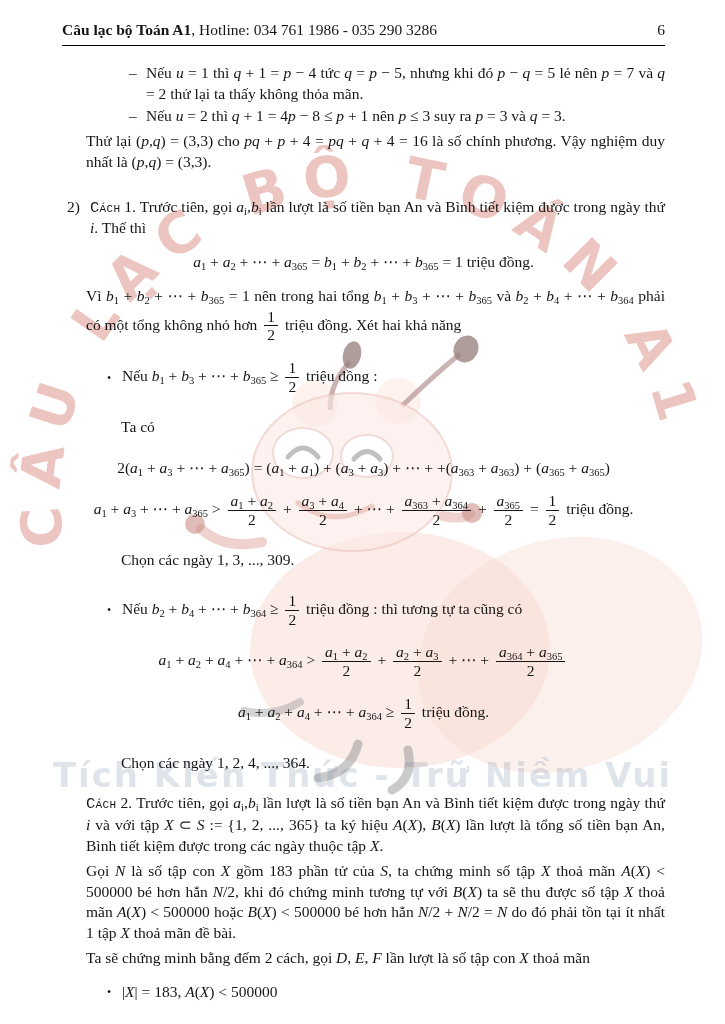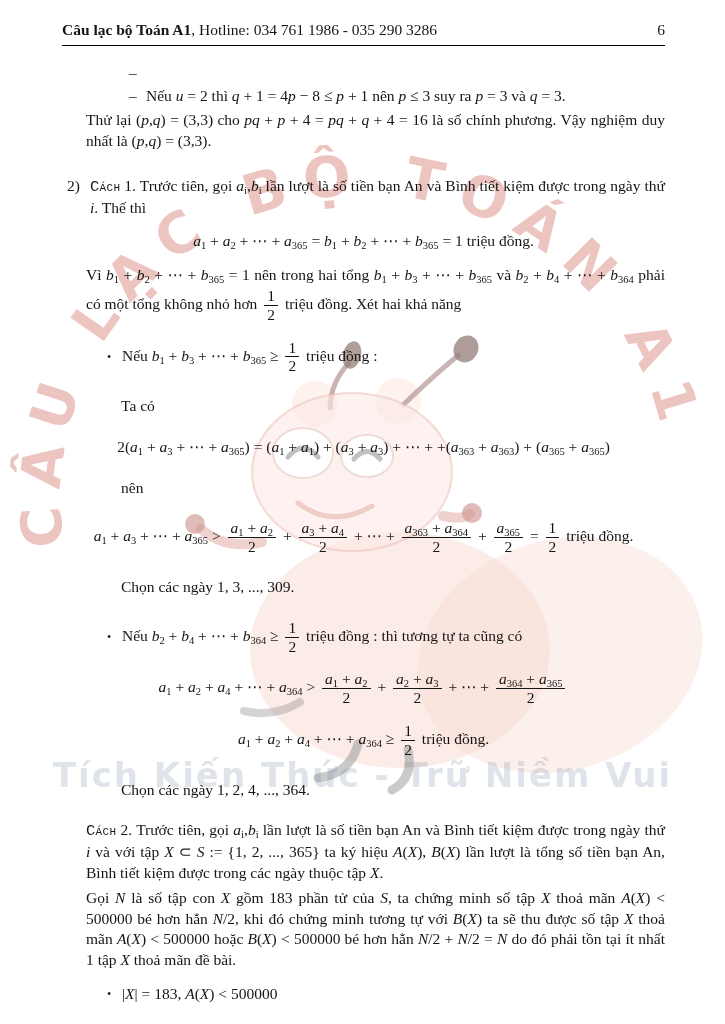--- a/index.html
+++ b/index.html
@@ -89,20 +89,21 @@
 </div>
 
 <div class="page">
   <header>
     <div class="h-left"><span class="club">Câu lạc bộ Toán A1</span><span>, </span><span>Hotline: 034 761 1986 - 035 290 3286</span></div>
     <div class="h-right">6</div>
   </header>
   <main class="blocks">
       <div class="blk dash">
         <span class="marker">–</span>
+        <span class="btext">Nếu <i>u</i> = 1 thì <i>q</i> + 1 = <i>p</i> − 4 tức <i>q</i> = <i>p</i> − 5, nhưng khi đó <i>p</i> − <i>q</i> = 5 lẻ nên <i>p</i> = 7 và <i>q</i> = 2 thử lại ta thấy không thỏa mãn.</span>
       </div>
       <div class="blk dash">
         <span class="marker">–</span>
         <span class="btext">Nếu <i>u</i> = 2 thì <i>q</i> + 1 = 4<i>p</i> − 8 ≤ <i>p</i> + 1 nên <i>p</i> ≤ 3 suy ra <i>p</i> = 3 và <i>q</i> = 3.</span>
       </div>
       <div class="blk para">
         <span class="btext">Thử lại (<i>p</i>,<i>q</i>) = (3,3) cho <i>pq</i> + <i>p</i> + 4 = <i>pq</i> + <i>q</i> + 4 = 16 là số chính phương. Vậy nghiệm duy nhất là (<i>p</i>,<i>q</i>) = (3,3).</span>
       </div>
       <div class="blk numbered">
         <span class="marker">2)</span>
@@ -117,21 +118,20 @@
       </div>
       <div class="blk bullet">
         <span class="marker">•</span>
         <span class="btext">Nếu <i>b</i><sub>1</sub> + <i>b</i><sub>3</sub> + ⋯ + <i>b</i><sub>365</sub> ≥ <span class="frac">
             <span class="fn">1</span>
             <span class="fd">2</span>
           </span> triệu đồng :</span>
       </div>
       <div class="blk para sub"><span class="btext">Ta có</span></div>
       <div class="blk eq"><span class="btext">2(<i>a</i><sub>1</sub> + <i>a</i><sub>3</sub> + ⋯ + <i>a</i><sub>365</sub>) = (<i>a</i><sub>1</sub> + <i>a</i><sub>1</sub>) + (<i>a</i><sub>3</sub> + <i>a</i><sub>3</sub>) + ⋯ + +(<i>a</i><sub>363</sub> + <i>a</i><sub>363</sub>) + (<i>a</i><sub>365</sub> + <i>a</i><sub>365</sub>)</span></div>
-      <div class="blk para sub"><span class="btext">nên</span></div>
       <div class="blk eq"><span class="btext"><i>a</i><sub>1</sub> + <i>a</i><sub>3</sub> + ⋯ + <i>a</i><sub>365</sub> &gt; <span class="frac">
             <span class="fn"><i>a</i><sub>1</sub> + <i>a</i><sub>2</sub></span>
             <span class="fd">2</span>
           </span> + <span class="frac">
             <span class="fn"><i>a</i><sub>3</sub> + <i>a</i><sub>4</sub></span>
             <span class="fd">2</span>
           </span> + ⋯ + <span class="frac">
             <span class="fn"><i>a</i><sub>363</sub> + <i>a</i><sub>364</sub></span>
             <span class="fd">2</span>
           </span> + <span class="frac">
@@ -163,18 +163,21 @@
             <span class="fn">1</span>
             <span class="fd">2</span>
           </span> triệu đồng.</span></div>
       <div class="blk para sub"><span class="btext">Chọn các ngày 1, 2, 4, ..., 364.</span></div>
       <div class="blk para">
         <span class="btext"><span class="sc">Cách</span> 2. Trước tiên, gọi <i>a</i><sub>i</sub>,<i>b</i><sub>i</sub> lần lượt là số tiền bạn An và Bình tiết kiệm được trong ngày thứ <i>i</i> và với tập <i>X</i> ⊂ <i>S</i> := {1, 2, ..., 365} ta ký hiệu <i>A</i>(<i>X</i>), <i>B</i>(<i>X</i>) lần lượt là tổng số tiền bạn An, Bình tiết kiệm được trong các ngày thuộc tập <i>X</i>.</span>
       </div>
       <div class="blk para">
         <span class="btext">Gọi <i>N</i> là số tập con <i>X</i> gồm 183 phần tử của <i>S</i>, ta chứng minh số tập <i>X</i> thoả mãn <i>A</i>(<i>X</i>) &lt; 500000 bé hơn hẳn <i>N</i>/2, khi đó chứng minh tương tự với <i>B</i>(<i>X</i>) ta sẽ thu được số tập <i>X</i> thoả mãn <i>A</i>(<i>X</i>) &lt; 500000 hoặc <i>B</i>(<i>X</i>) &lt; 500000 bé hơn hẳn <i>N</i>/2 + <i>N</i>/2 = <i>N</i> do đó phải tồn tại ít nhất 1 tập <i>X</i> thoả mãn đề bài.</span>
       </div>
+      <div class="blk para">
+        <span class="btext">Ta sẽ chứng minh bằng đếm 2 cách, gọi <i>D</i>, <i>E</i>, <i>F</i> lần lượt là số tập con <i>X</i> thoả mãn</span>
+      </div>
       <div class="blk bullet">
         <span class="marker">•</span>
         <span class="btext">|<i>X</i>| = 183, <i>A</i>(<i>X</i>) &lt; 500000</span>
       </div>
     </main>
 </div>
 
 </body></html>

